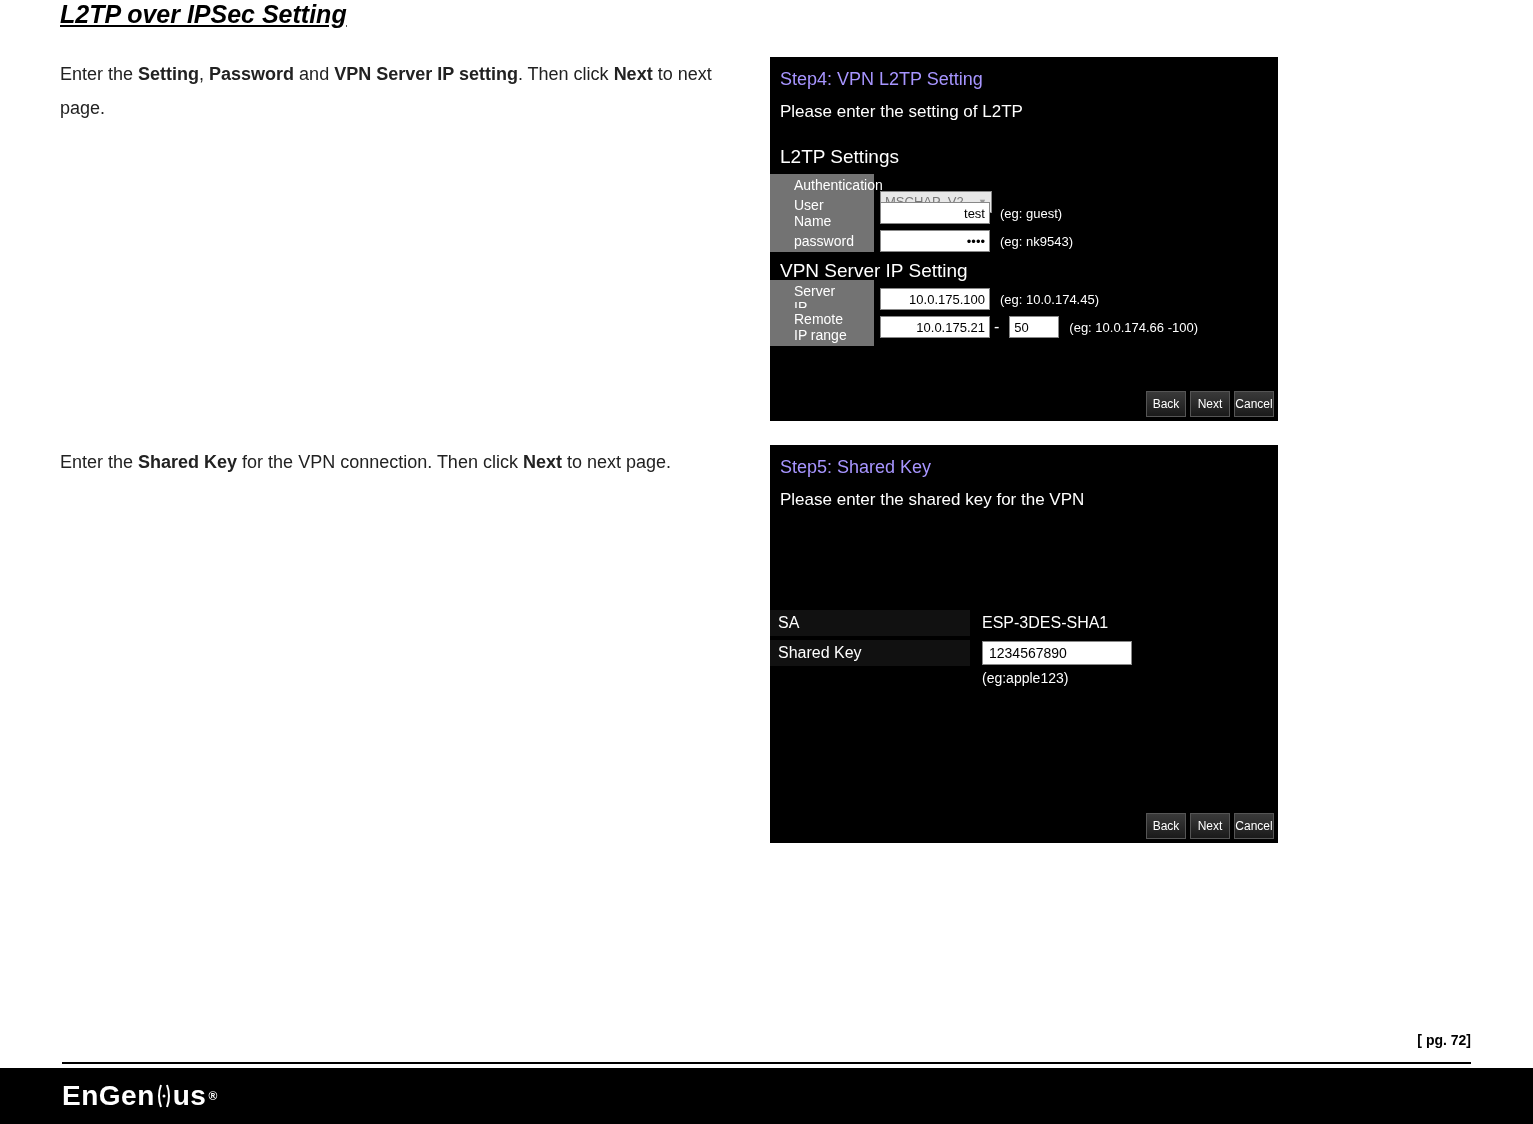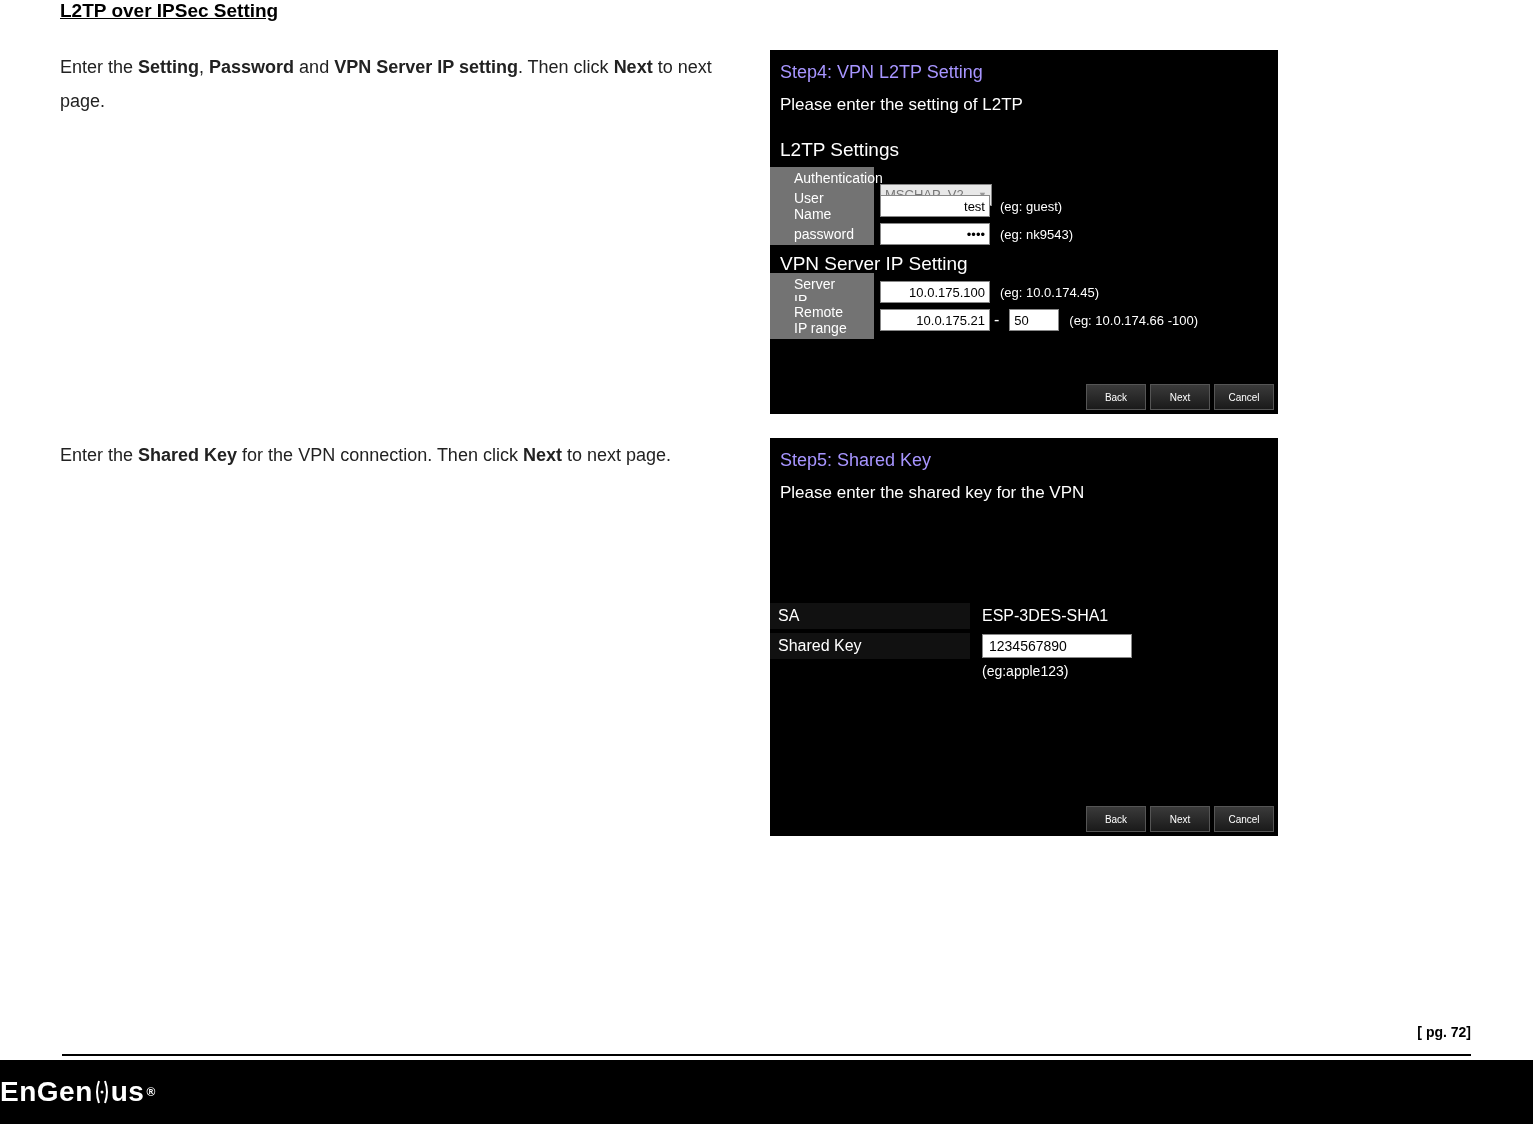--- a/index.html
+++ b/index.html
@@ -6,22 +6,23 @@
   body {
     font-family: "Segoe UI", Arial, sans-serif;
     background: #fff;
     color: #000;
     width: 1533px;
     height: 1124px;
     position: relative;
     padding: 0 60px;
   }
   .section-heading {
-    font-size: 19px;
+    font-size: 25px;
     font-weight: 700;
+    font-style: italic;
     text-decoration: underline;
     margin-top: 0;
     margin-bottom: 28px;
   }
   .row {
     display: flex;
     gap: 30px;
     margin-bottom: 20px;
   }
   .instruction {
@@ -110,22 +111,22 @@
     bottom: 0;
     right: 0;
     display: flex;
     gap: 4px;
     padding: 4px;
   }
   .btn {
     background: linear-gradient(#3a3a3a, #1a1a1a);
     border: 1px solid #555;
     color: #fff;
-    font-size: 10px;
-    width: 60px;
+    font-size: 12px;
+    width: 40px;
     height: 26px;
     display: inline-flex;
     align-items: center;
     justify-content: center;
     cursor: pointer;
   }
 
   
   .p2-table {
     margin-top: 80px;
@@ -177,23 +178,24 @@
   }
   .pgnum {
     position: absolute;
     right: 62px;
     top: -30px;
     font-size: 14px;
     font-weight: 700;
   }
   .logo-bar {
     background: #000;
-    height: 64px;
-    display: flex;
-    align-items: center;
+    height: 56px;
+    display: flex;
+    align-items: center;
+    padding-left: 62px;
   }
   .logo {
     color: #fff;
     font-size: 28px;
     font-weight: 700;
     letter-spacing: 0.5px;
     display: flex;
     align-items: center;
   }
   .logo .reg { font-size: 12px; vertical-align: super; margin-left: 2px; }

